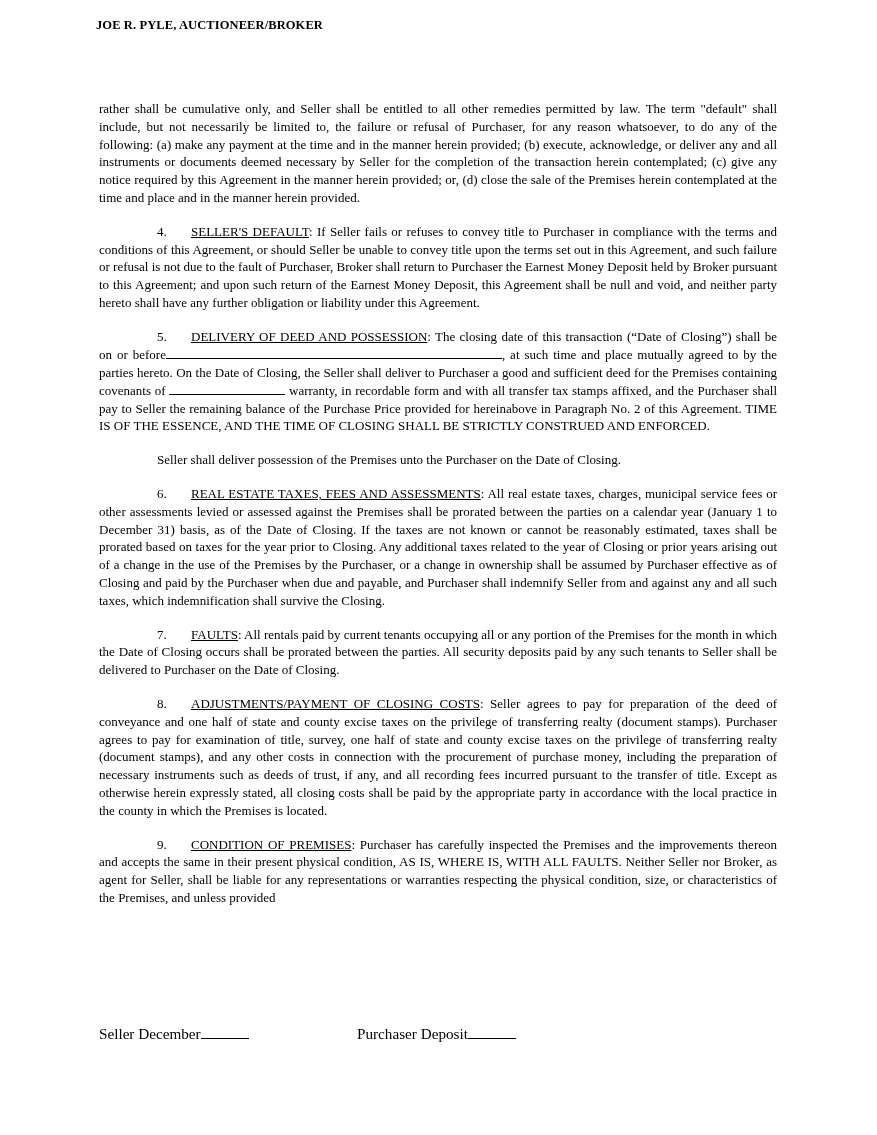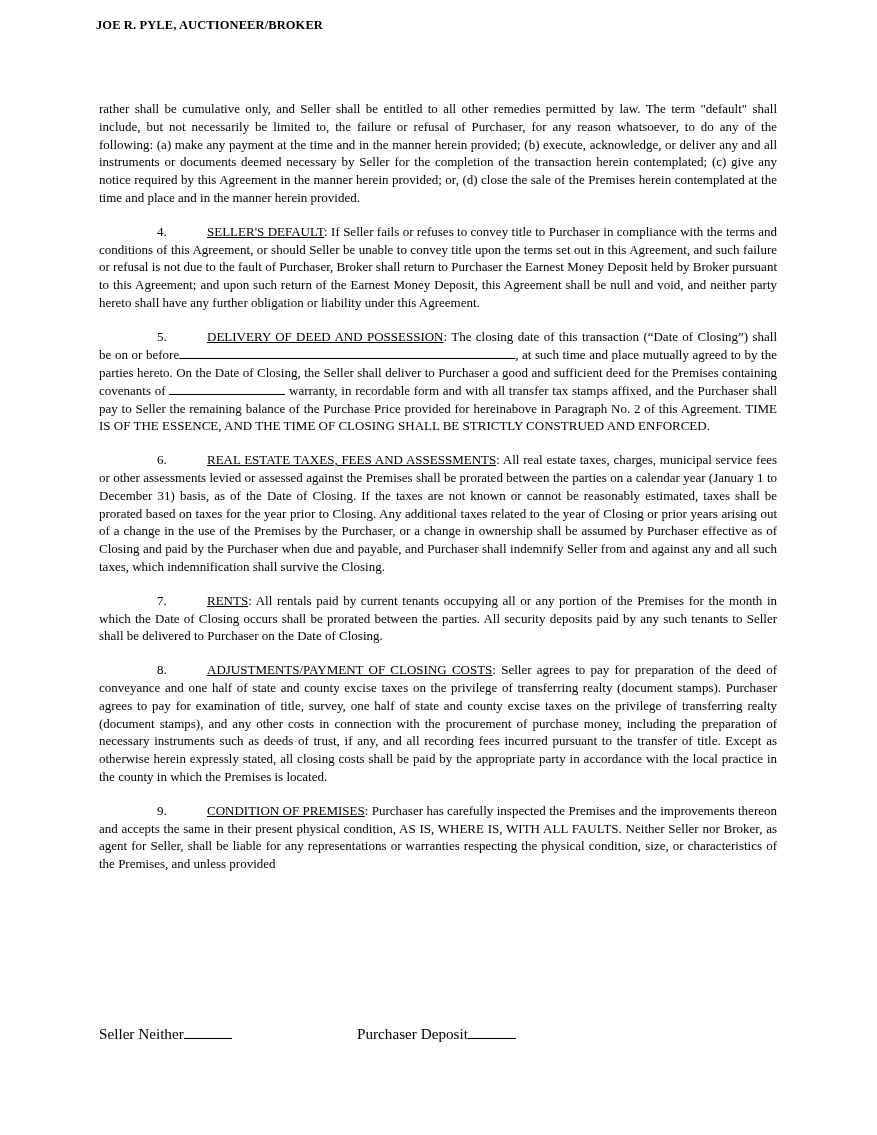--- a/index.html
+++ b/index.html
@@ -47,21 +47,20 @@
   .indent {
     display: inline-block;
     width: 58px;
   }
   .num {
     display: inline-block;
     width: 34px;
   }
   .u {
     text-decoration: underline;
-    margin-left: 16px;
   }
   .blank-long {
     display: inline-block;
     border-bottom: 1px solid #000;
     height: 0.95em;
     vertical-align: baseline;
   }
   .blank-med {
     display: inline-block;
     border-bottom: 1px solid #000;
@@ -106,41 +105,44 @@
     <p class="para">rather shall be cumulative only, and Seller shall be entitled to all other remedies permitted by law. The term "default" shall include, but not necessarily be limited to, the failure or refusal of Purchaser, for any reason whatsoever, to do any of the following: (a) make any payment at the time and in the manner herein provided; (b) execute, acknowledge, or deliver any and all instruments or documents deemed necessary by Seller for the completion of the transaction herein contemplated; (c) give any notice required by this Agreement in the manner herein provided; or, (d) close the sale of the Premises herein contemplated at the time and place and in the manner herein provided.</p>
 
     <p class="para">
       <span class="indent"></span><span class="num">4.</span><span class="u">SELLER'S DEFAULT</span><span>:  If Seller fails or refuses to convey title to Purchaser in compliance with the terms and conditions of this Agreement, or should Seller be unable to convey title upon the terms set out in this Agreement, and such failure or refusal is not due to the fault of Purchaser, Broker shall return to Purchaser the Earnest Money Deposit held by Broker pursuant to this Agreement; and upon such return of the Earnest Money Deposit, this Agreement shall be null and void, and neither party hereto shall have any further obligation or liability under this Agreement.</span>
     </p>
 
     <p class="para">
       <span class="indent"></span><span class="num">5.</span><span class="u">DELIVERY OF DEED AND POSSESSION</span><span>: The closing date of this transaction (“Date of Closing”) shall be on or before</span><span class="blank-long" style="width:336px"></span><span>, at such time and place mutually agreed to by the parties hereto. On the Date of Closing, the Seller shall deliver to Purchaser a good and sufficient deed for the Premises containing covenants of</span> <span class="blank-med"></span> <span>warranty, in recordable form and with all transfer tax stamps affixed, and the Purchaser shall pay to Seller the remaining balance of the Purchase Price provided for hereinabove in Paragraph No. 2 of this Agreement. TIME IS OF THE ESSENCE, AND THE TIME OF CLOSING SHALL BE STRICTLY CONSTRUED AND ENFORCED.</span>
     </p>
 
+    <p class="para">
+      <span class="indent"></span><span>Seller shall deliver possession of the Premises unto the Purchaser on the Date of Closing.</span>
+    </p>
 
     <p class="para">
       <span class="indent"></span><span class="num">6.</span><span class="u">REAL ESTATE TAXES, FEES AND ASSESSMENTS</span><span>: All real estate taxes, charges, municipal service fees or other assessments levied or assessed against the Premises shall be prorated between the parties on a calendar year (January 1 to December 31) basis, as of the Date of Closing. If the taxes are not known or cannot be reasonably estimated, taxes shall be prorated based on taxes for the year prior to Closing. Any additional taxes related to the year of Closing or prior years arising out of a change in the use of the Premises by the Purchaser, or a change in ownership shall be assumed by Purchaser effective as of Closing and paid by the Purchaser when due and payable, and Purchaser shall indemnify Seller from and against any and all such taxes, which indemnification shall survive the Closing.</span>
     </p>
 
     <p class="para">
-      <span class="indent"></span><span class="num">7.</span><span class="u">RENTS</span><span>: All rentals paid by current tenants occupying all or any portion of the Premises for the month in which the Date of Closing occurs shall be prorated between the parties. All security deposits paid by any such tenants to Seller shall be delivered to Purchaser on the Date of Closing.</span>
+      <span class="indent"></span><span class="num">7.</span><span class="u">FAULTS</span><span>: All rentals paid by current tenants occupying all or any portion of the Premises for the month in which the Date of Closing occurs shall be prorated between the parties. All security deposits paid by any such tenants to Seller shall be delivered to Purchaser on the Date of Closing.</span>
     </p>
 
     <p class="para">
       <span class="indent"></span><span class="num">8.</span><span class="u">ADJUSTMENTS/PAYMENT OF CLOSING COSTS</span><span>:  Seller agrees to pay for preparation of the deed of conveyance and one half of state and county excise taxes on the privilege of transferring realty (document stamps). Purchaser agrees to pay for examination of title, survey, one half of state and county excise taxes on the privilege of transferring realty (document stamps), and any other costs in connection with the procurement of purchase money, including the preparation of necessary instruments such as deeds of trust, if any, and all recording fees incurred pursuant to the transfer of title. Except as otherwise herein expressly stated, all closing costs shall be paid by the appropriate party in accordance with the local practice in the county in which the Premises is located.</span>
     </p>
 
     <p class="para">
       <span class="indent"></span><span class="num">9.</span><span class="u">CONDITION OF PREMISES</span><span>: Purchaser has carefully inspected the Premises and the improvements thereon and accepts the same in their present physical condition, AS IS, WHERE IS, WITH ALL FAULTS. Neither Seller nor Broker, as agent for Seller, shall be liable for any representations or warranties respecting the physical condition, size, or characteristics of the Premises, and unless provided</span>
     </p>
 
   </div>
 
   <div class="footer">
     <div class="seller">
-      <span>Seller Neither</span><span class="sig-line"></span>
+      <span>Seller December</span><span class="sig-line"></span>
     </div>
     <div class="purch">
       <span>Purchaser Deposit</span><span class="sig-line"></span>
     </div>
   </div>
 
 </div>
 
 </body></html>

